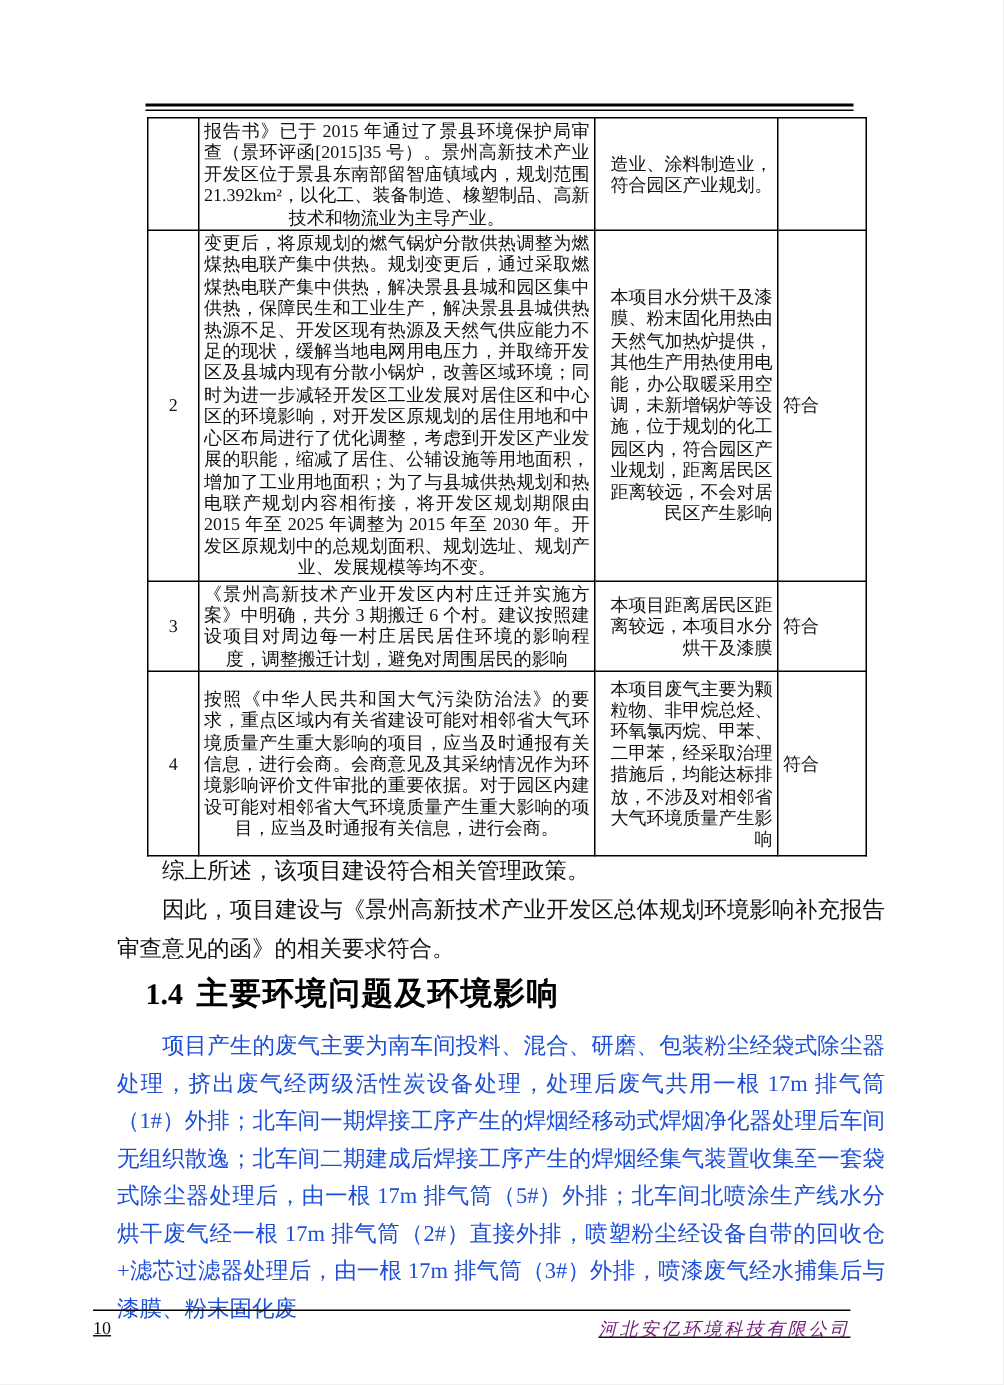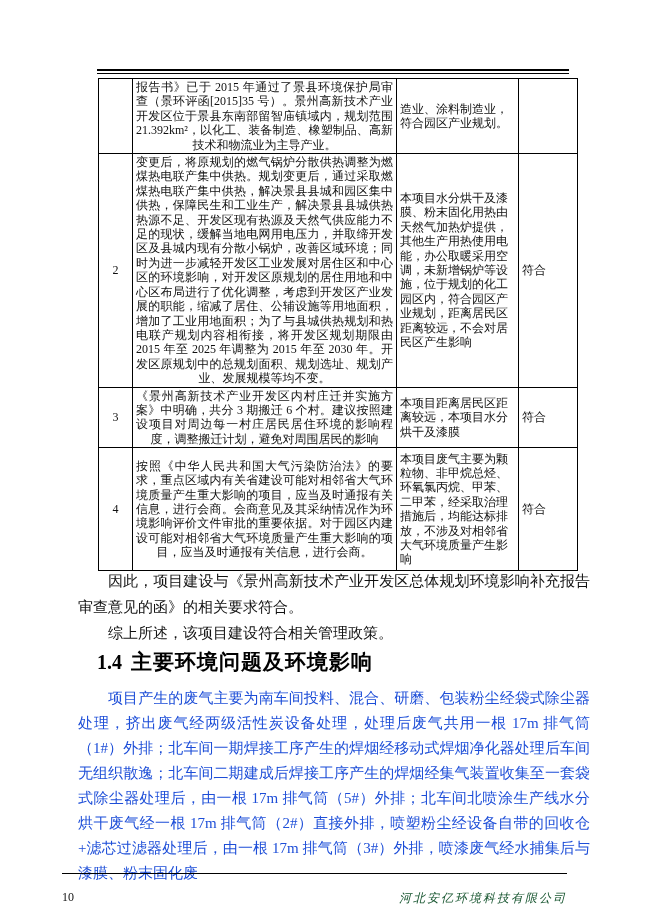--- a/index.html
+++ b/index.html
@@ -39,21 +39,21 @@
     border-left:1px solid #000;
     border-right:1px solid #000;
     border-top:1.6px solid #000;
     border-bottom:1.6px solid #000;
     vertical-align:middle;
     padding:1px 3px;
   }
   table.cmp { border:1.6px solid #000;padding-left:24px; }
   td.c-num   { width:27px;  text-align:center; }
   td.c-text  { width:257px; text-align:justify; text-align-last:center; text-justify:inter-character; }
-  td.c-proj  { width:115px; text-align:left; }
+  td.c-proj  { width:115px; text-align:right; }
   td.c-concl { width:52px;  text-align:left; }
   tr.r1 { height:72px; }
   tr.r2 { height:231px; }
   tr.r3 { height:58px; }
   tr.r4 { height:123px; }
   
   .closing {
     position:absolute; top:568px; left:78px; width:512px;
     font-size:15px; line-height:26px;
     text-align:justify;
@@ -77,28 +77,29 @@
   .body-par {
     position:absolute; top:686px; left:78px; width:512px;
     font-size:15px; line-height:25px;
     text-align:justify; text-indent:2em;
     color:#1d4ed8;
   }
   
   .footer {
     position:absolute; top:873px; left:62px; width:505px;
     border-top:1.2px solid #000;
-    padding-top:16px;
+    padding-top:4px;
     display:flex; justify-content:space-between; align-items:flex-start;
     font-size:12px;
+    text-decoration:underline;
   }
   .footer .company {
     font-style:italic;
     letter-spacing:2px;
-    color:#14532d;
+    color:#701a75;
   }
 </style>
 </head>
 <body>
 
 <div class="page">
 
   <div class="header-rule"></div>
 
   <table class="cmp">
@@ -124,22 +125,22 @@
       <tr class="r4">
         <td class="c-num">4</td>
         <td class="c-text">按照《中华人民共和国大气污染防治法》的要求，重点区域内有关省建设可能对相邻省大气环境质量产生重大影响的项目，应当及时通报有关信息，进行会商。会商意见及其采纳情况作为环境影响评价文件审批的重要依据。对于园区内建设可能对相邻省大气环境质量产生重大影响的项目，应当及时通报有关信息，进行会商。</td>
         <td class="c-proj">本项目废气主要为颗粒物、非甲烷总烃、环氧氯丙烷、甲苯、二甲苯，经采取治理措施后，均能达标排放，不涉及对相邻省大气环境质量产生影响</td>
         <td class="c-concl">符合</td>
       </tr>
     </tbody>
   </table>
 
   <div class="closing">
+    <p>综上所述，该项目建设符合相关管理政策。</p>
     <p>因此，项目建设与《景州高新技术产业开发区总体规划环境影响补充报告审查意见的函》的相关要求符合。</p>
-    <p>综上所述，该项目建设符合相关管理政策。</p>
   </div>
 
   <div class="section-heading">
     <span class="sec-num">1.4</span><span class="sec-title">主要环境问题及环境影响</span>
   </div>
 
   <div class="body-par">项目产生的废气主要为南车间投料、混合、研磨、包装粉尘经袋式除尘器处理，挤出废气经两级活性炭设备处理，处理后废气共用一根 17m 排气筒（1#）外排；北车间一期焊接工序产生的焊烟经移动式焊烟净化器处理后车间无组织散逸；北车间二期建成后焊接工序产生的焊烟经集气装置收集至一套袋式除尘器处理后，由一根 17m 排气筒（5#）外排；北车间北喷涂生产线水分烘干废气经一根 17m 排气筒（2#）直接外排，喷塑粉尘经设备自带的回收仓+滤芯过滤器处理后，由一根 17m 排气筒（3#）外排，喷漆废气经水捕集后与漆膜、粉末固化废</div>
 
   <div class="footer">
     <span class="pagenum">10</span>

